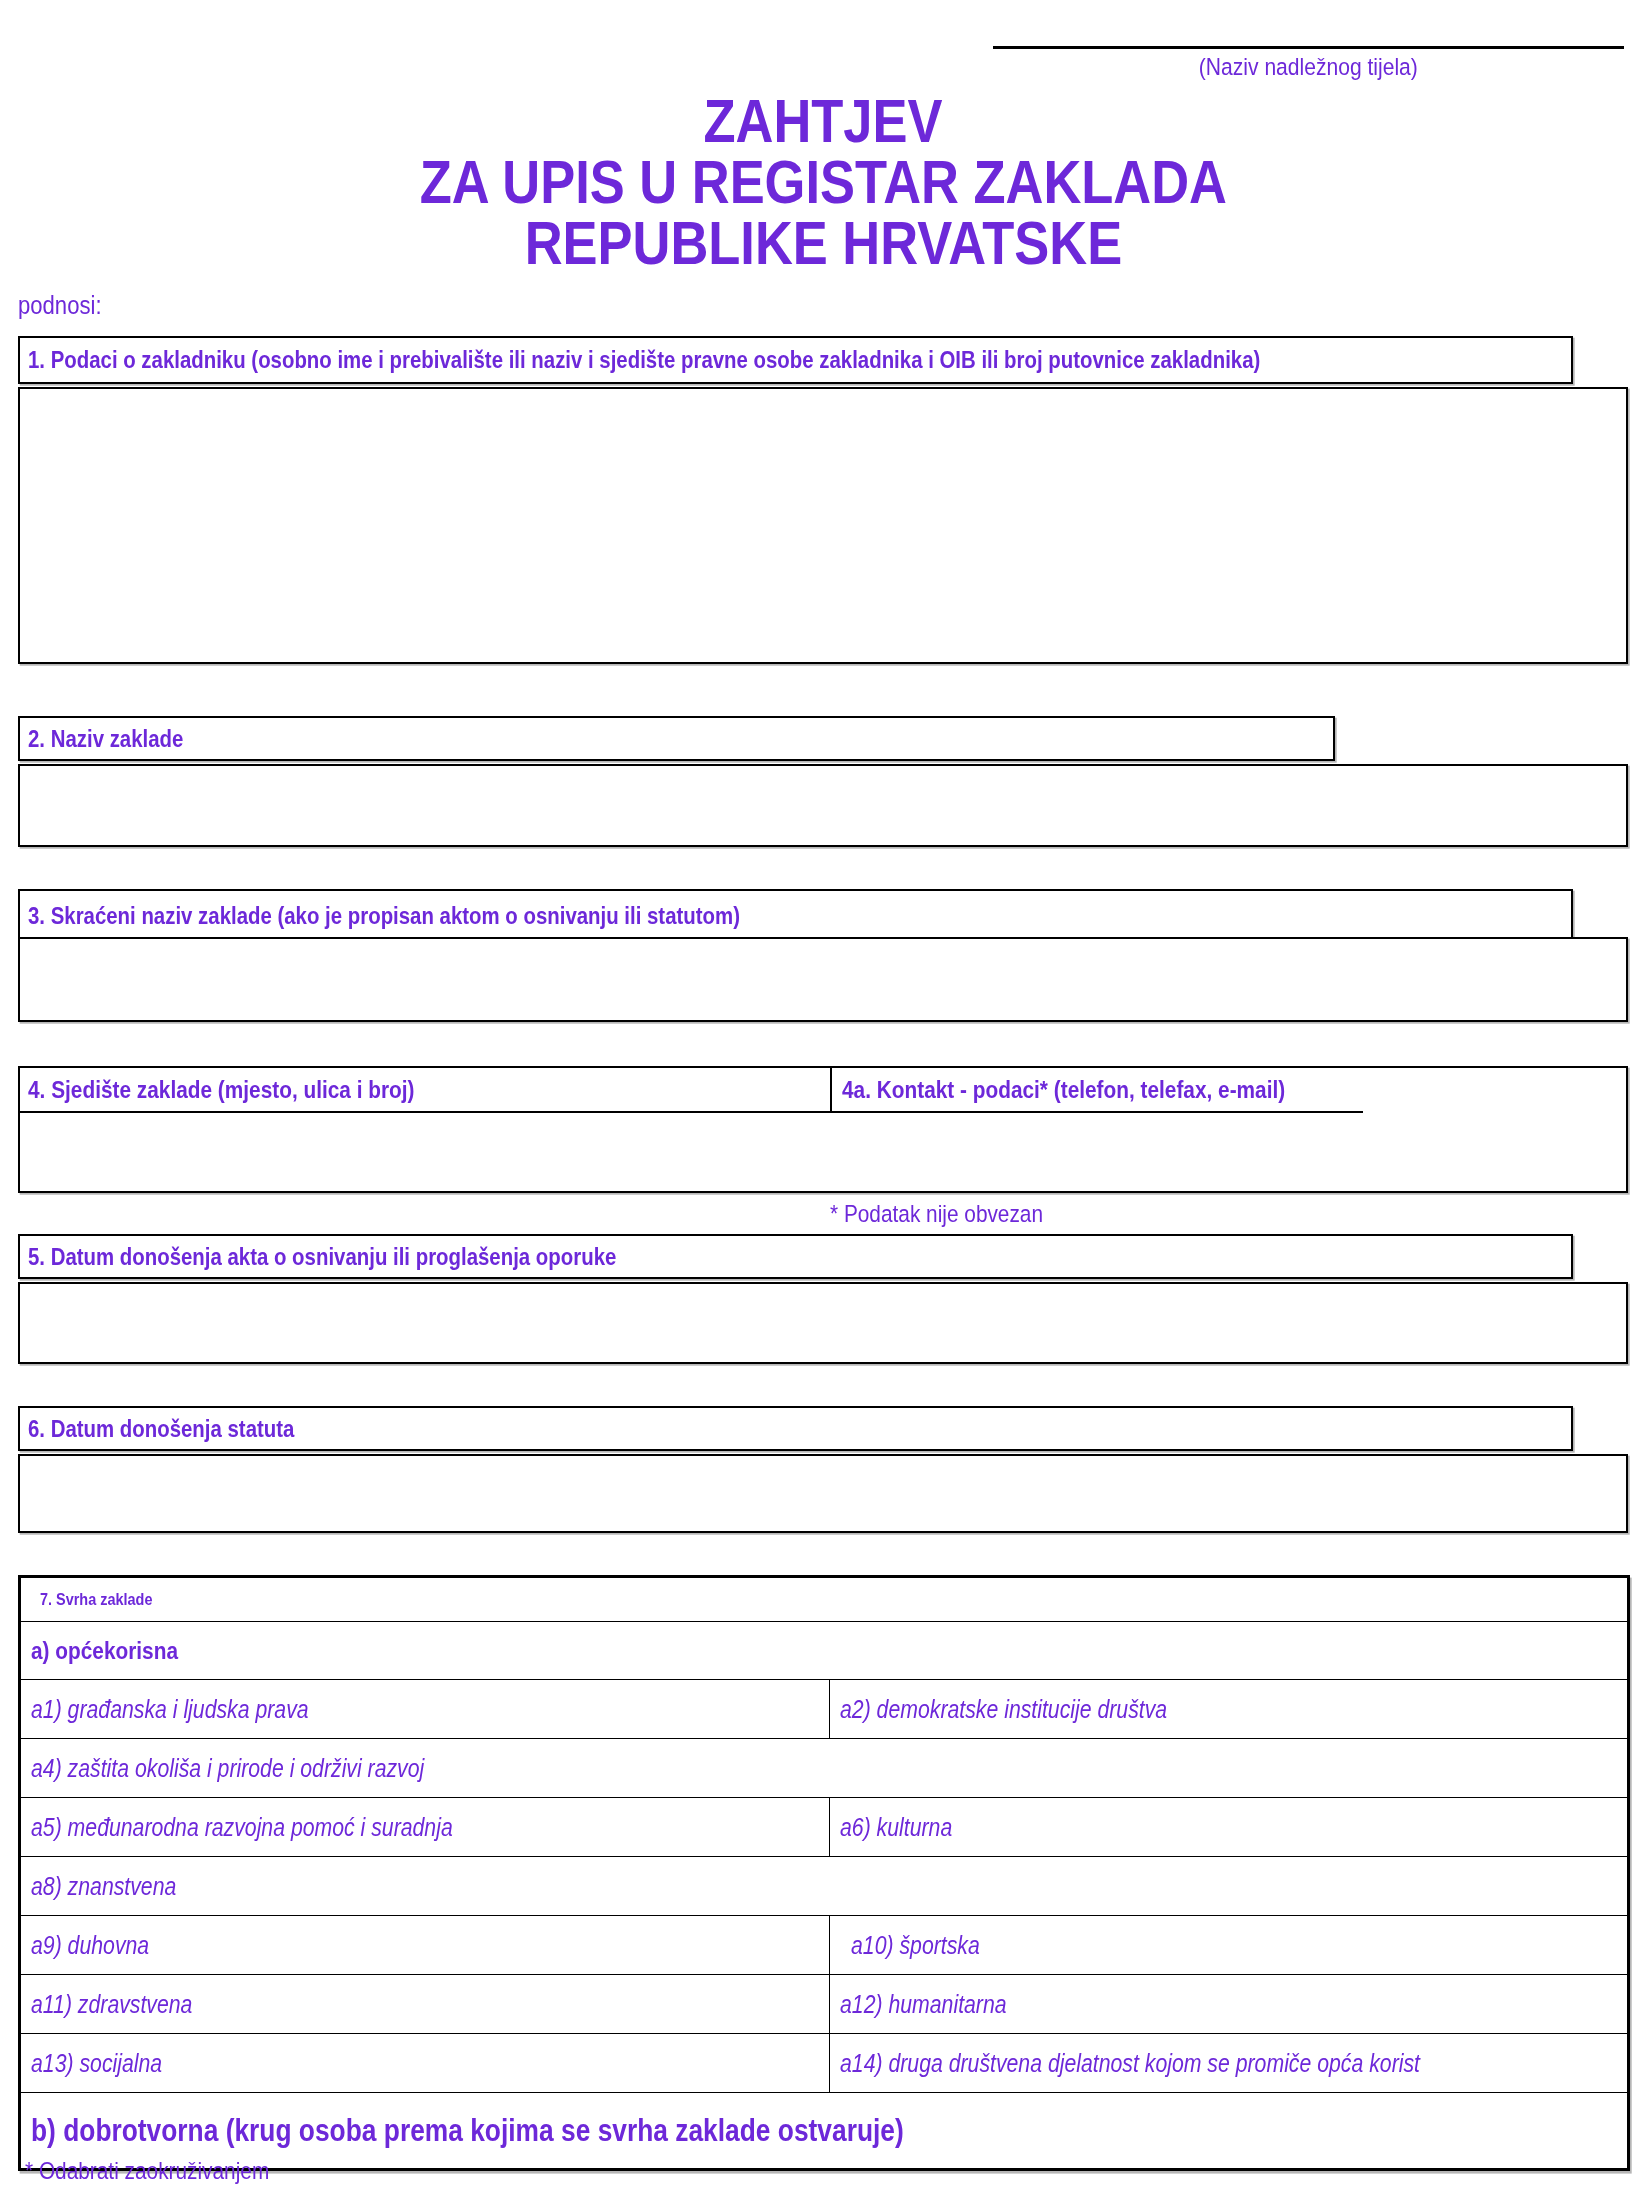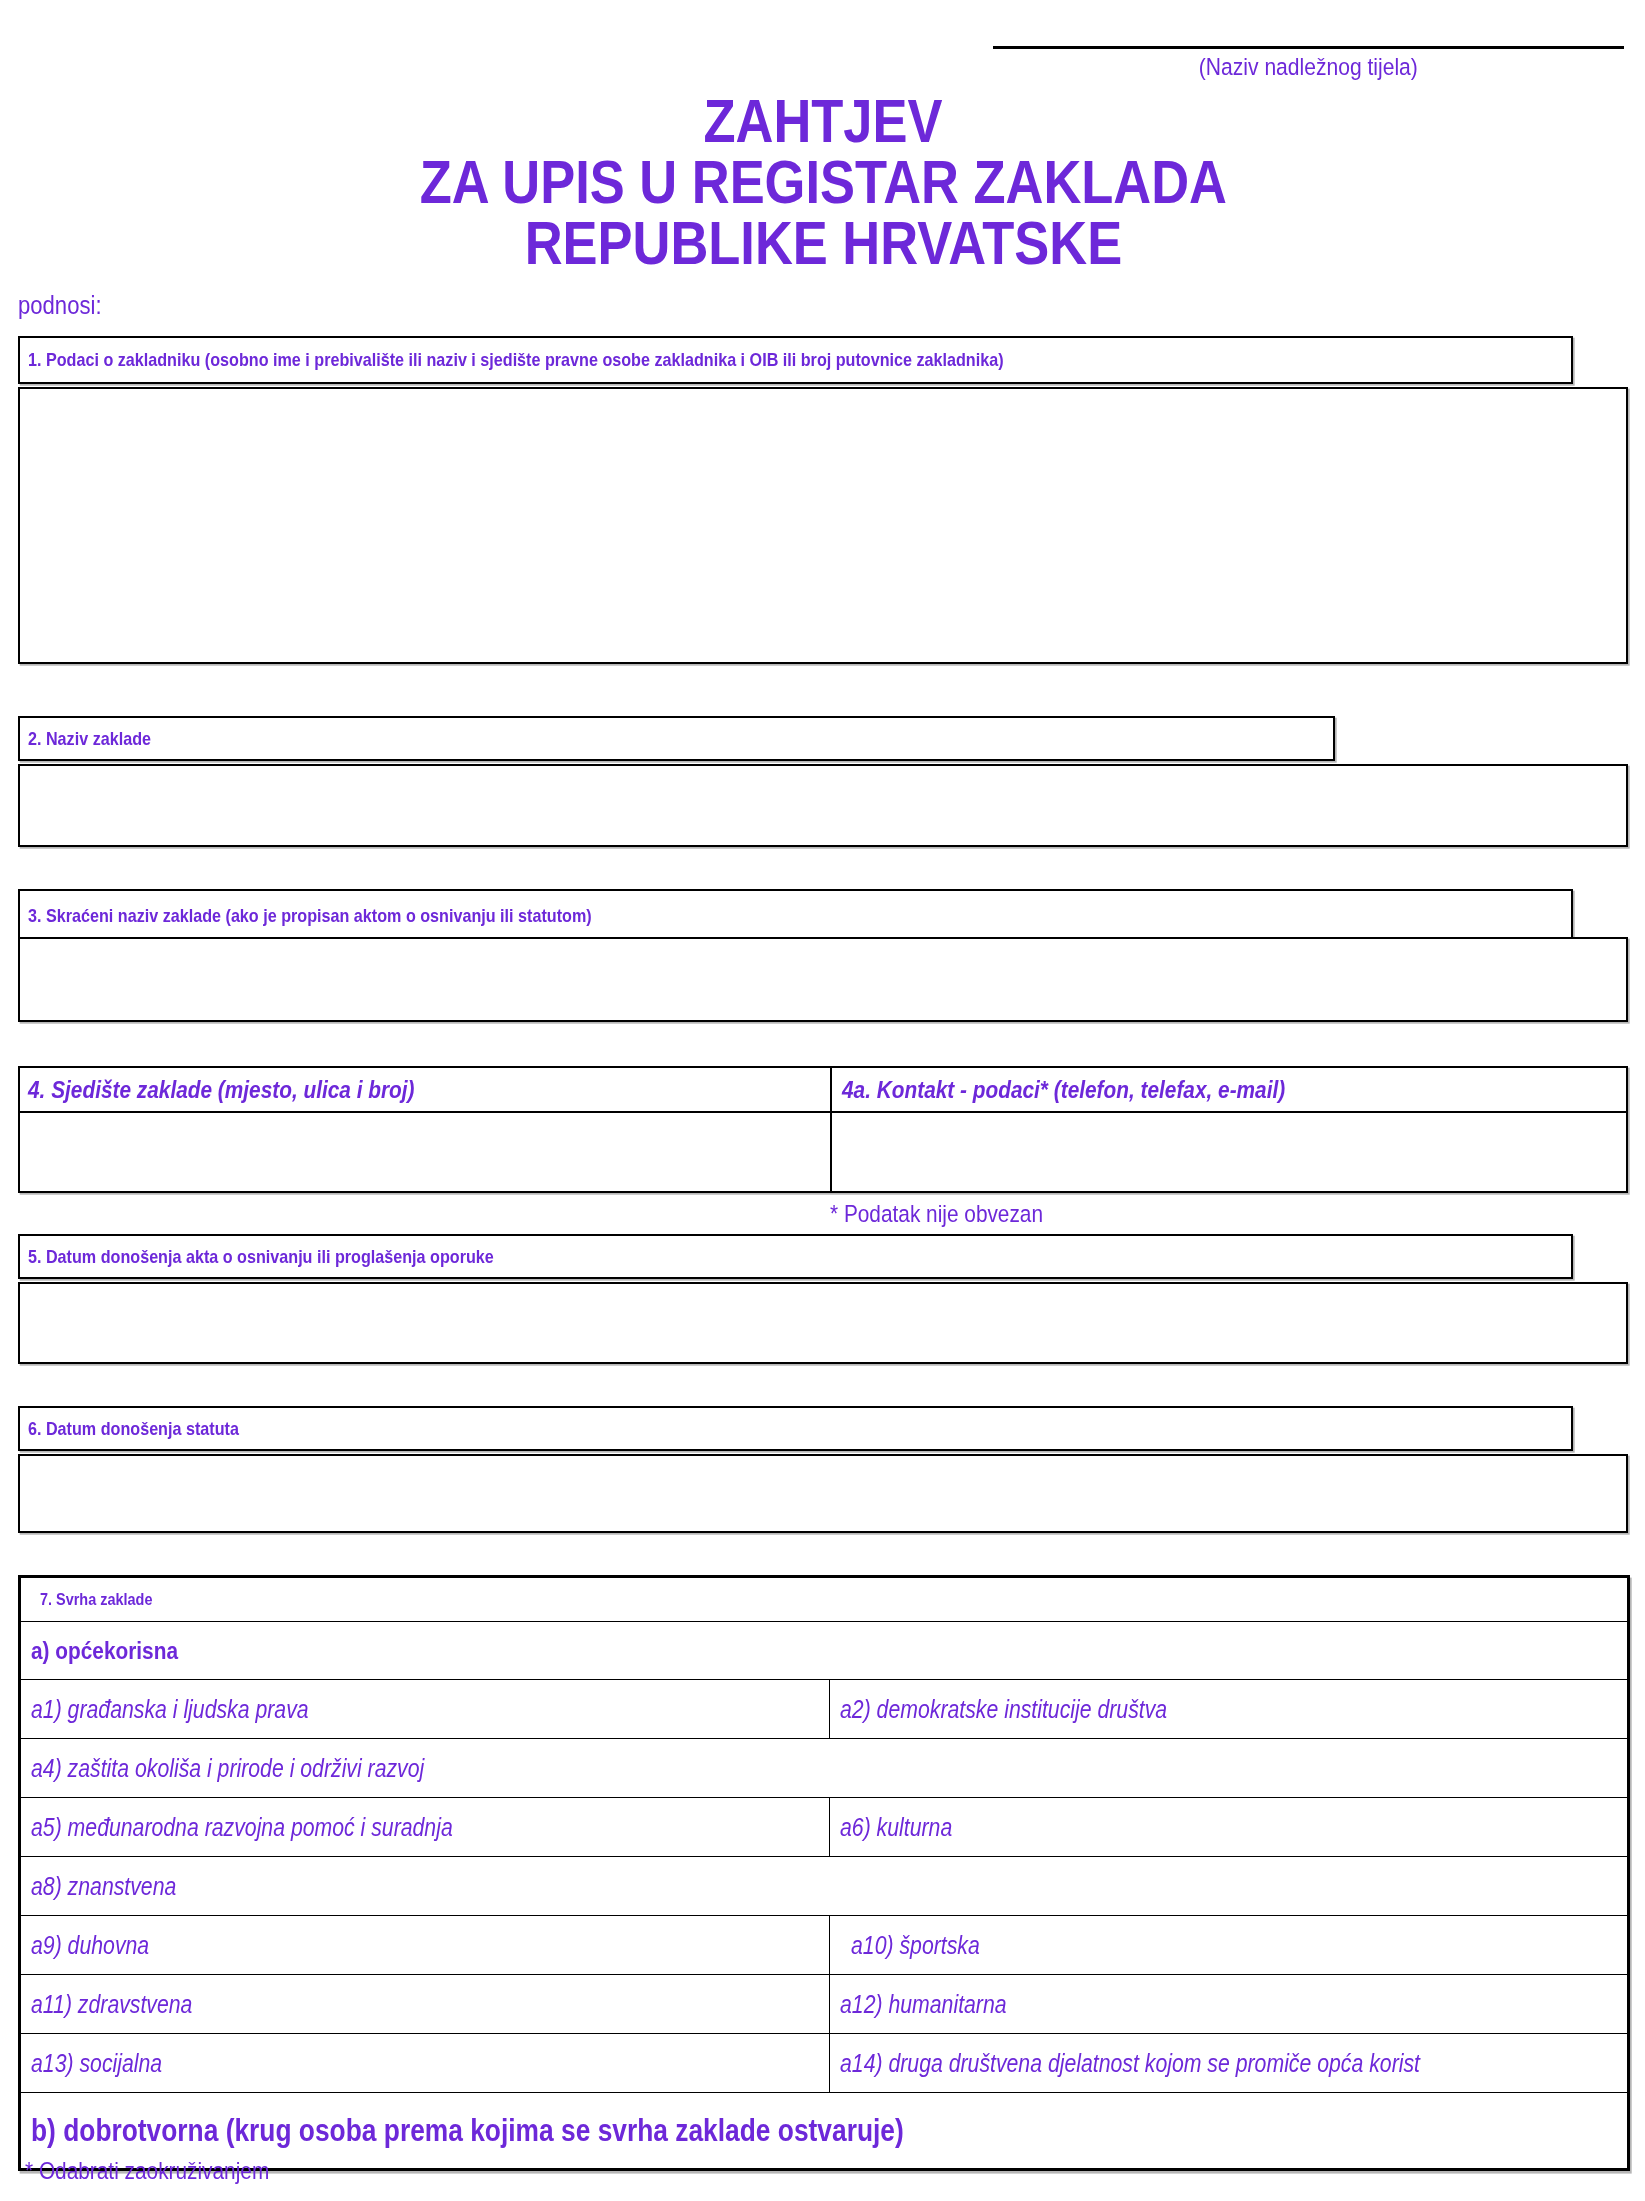--- a/index.html
+++ b/index.html
@@ -33,41 +33,40 @@
   .submitter { font-size: 26px; }
 
   .hdr-box {
     border: 2.6px solid #000;
     background: #fff;
     box-sizing: border-box;
     display: flex;
     align-items: center;
     padding-left: 8.7px;
     font-weight: bold;
-    font-size: 19px;
+    font-size: 24px;
     box-shadow: 1.7px 1.7px 0 #b6b6b6;
   }
   .input-box {
     border: 2.6px solid #000;
     background: #fff;
     box-sizing: border-box;
     box-shadow: 1.7px 1.7px 0 #b6b6b6;
   }
 
   .footnote { font-size: 24.5px; }
 
   
   .t4 {
     border: 2.6px solid #000;
     box-sizing: border-box;
     display: flex;
-    flex-direction: column;
+    flex-direction: row;
     box-shadow: 1.7px 1.7px 0 #b6b6b6;
     background: #fff;
-    font-style: italic;
   }
   .t4-head { display: flex; border-bottom: 2.6px solid #000; height: 43px; }
   .t4-body { display: flex; flex: 1; }
   .t4-cell-l { width: 812px; border-right: 2.6px solid #000; box-sizing: border-box;
                display: flex; align-items: center; padding-left: 8.7px; }
   .t4-cell-r { flex: 1; display: flex; align-items: center; padding-left: 10px; }
   .t4-head .t4-cell-l, .t4-head .t4-cell-r { font-weight: bold; font-size: 24.5px; }
 
   
   .t7 {

